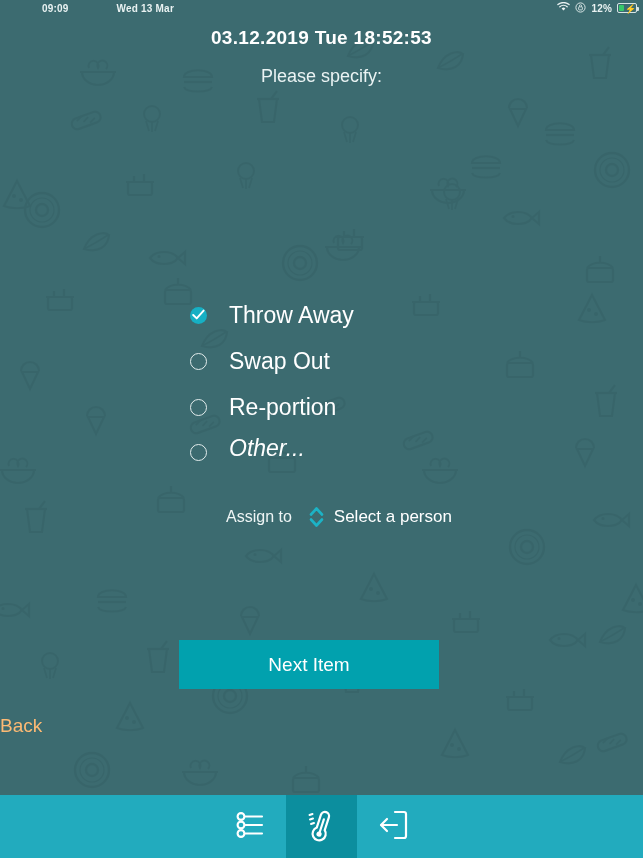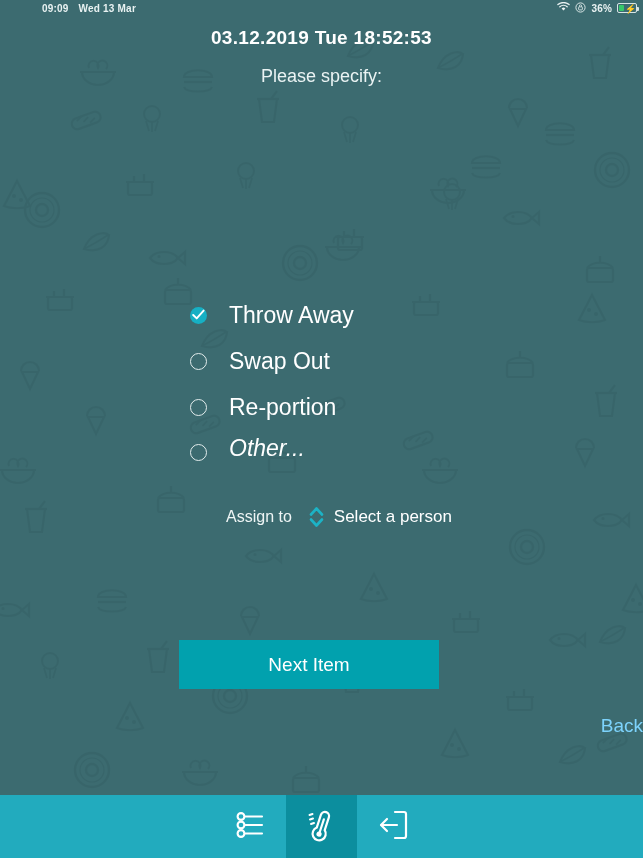--- a/index.html
+++ b/index.html
@@ -32,21 +32,21 @@
     align-items:center;
     padding:0 6px;
     font-size:10px;
     font-weight:bold;
     color:#e9f2f2;
     letter-spacing:.2px;
     z-index:5;
   }
   #statusbar .sb-left { display:flex; align-items:center; gap:10px;padding-left:36px; }
   #statusbar .sb-right { margin-left:auto; display:flex; align-items:center; gap:5px; }
-  .sb-date { font-weight:bold; }
+  .sb-date { font-weight:bold;margin-left:38px; }
   .wifi-ic { display:block; }
   .lock-ic { display:block; }
   .batt-wrap { display:flex; align-items:center; gap:2px; }
   .batt {
     width:20px; height:10px;
     border:1px solid #d6e4e4;
     border-radius:2px;
     position:relative;
     display:flex; align-items:center;
   }
@@ -161,22 +161,22 @@
     border:none;
     color:#ffffff;
     font-family:"Liberation Sans", sans-serif;
     font-size:19px;
     cursor:pointer;
     z-index:5;
   }
   #back {
     position:absolute;
     left:0; right:0; top:715px;
-    text-align:right;
-    color:#7dd3fc;
+    text-align:left;
+    color:#fdba74;
     font-size:19px;
     cursor:pointer;
     z-index:5;
   }
 
   
   #bottomnav {
     position:absolute;
     left:0; bottom:0;
     width:643px; height:63px;
@@ -343,21 +343,21 @@
           <path d="M0.9 2.6 a8.6 8.6 0 0 1 11.2 0" fill="none" stroke="#e9f2f2" stroke-width="1.3" stroke-linecap="round"></path>
         </svg>
       </span>
       <span class="lock-ic">
         <svg width="11" height="11" viewBox="0 0 11 11">
           <circle cx="5.5" cy="5.5" r="4.6" fill="none" stroke="#d6e4e4" stroke-width="1"></circle>
           <rect x="3.6" y="4.9" width="3.8" height="3" rx=".6" fill="none" stroke="#d6e4e4" stroke-width=".9"></rect>
           <path d="M4.4 4.9 v-1 a1.1 1.1 0 0 1 2.2 0 v1" fill="none" stroke="#d6e4e4" stroke-width=".9"></path>
         </svg>
       </span>
-      <span>36%</span>
+      <span>12%</span>
       <span class="batt-wrap">
         <span class="batt">
           <span class="fill"></span>
           <span class="bolt">⚡</span>
         </span>
       </span>
     </div>
   </div>
 
   <div id="datetime">03.12.2019 Tue 18:52:53</div>

